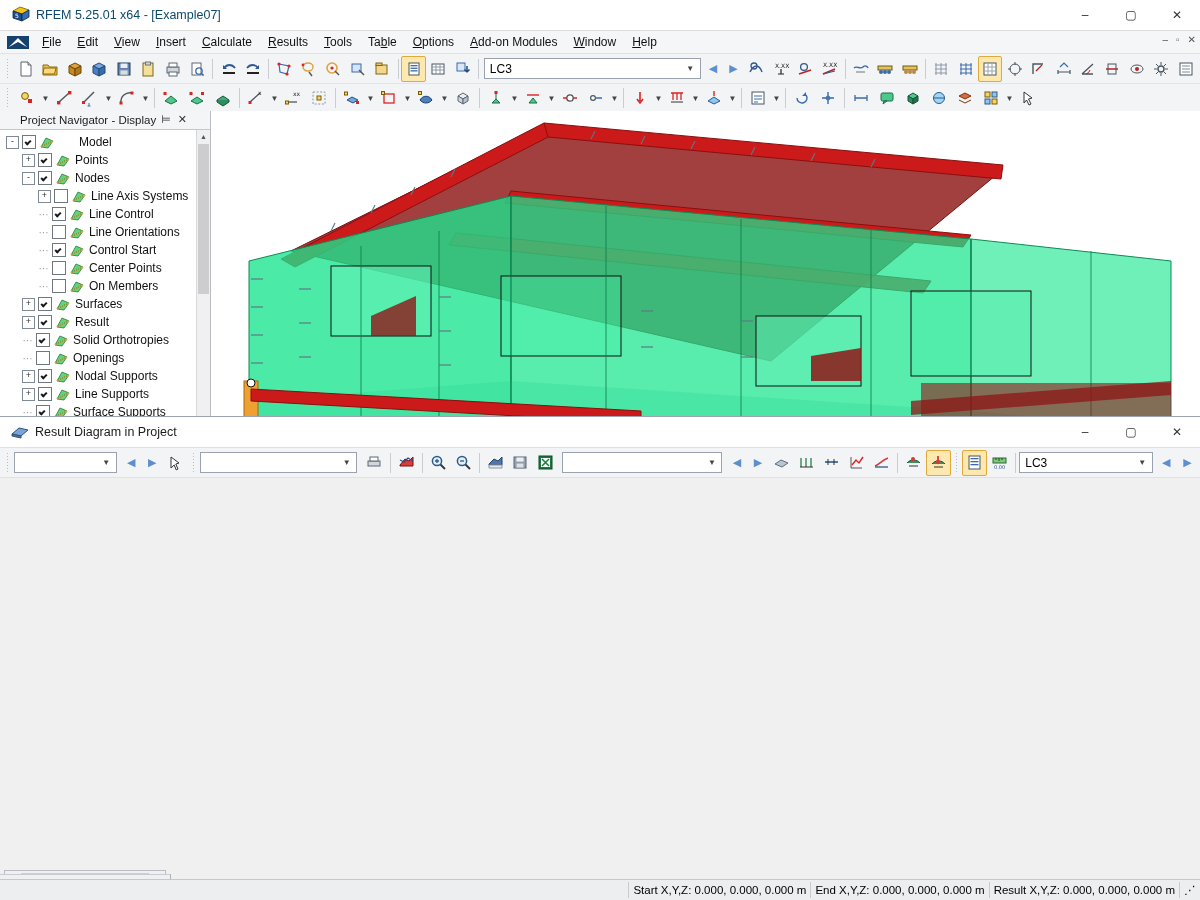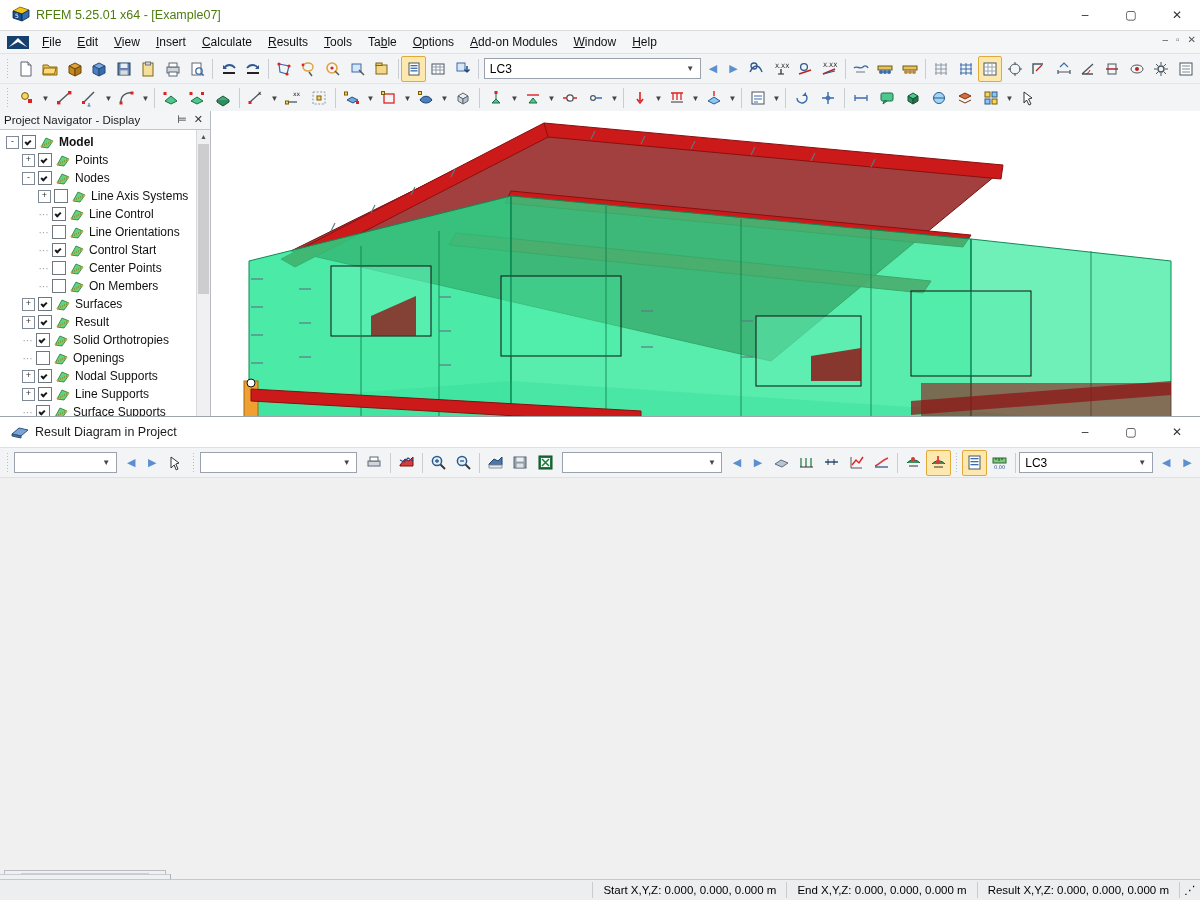--- a/index.html
+++ b/index.html
@@ -8,21 +8,21 @@
     font-family:"Liberation Sans", sans-serif;
     font-size:12px;color:#000;background:#d6e2f0;
     -webkit-font-smoothing:antialiased;
   }
   .app{position:relative;width:1200px;height:900px;}
 
   
   .mainwin{position:absolute;left:0;top:0;width:1200px;height:900px;background:#f0f0f0;}
   .titlebar{height:30px;background:#ffffff;border-bottom:1px solid #dcdcdc;display:flex;align-items:center;}
   .titlebar .tb-icon{width:26px;height:20px;margin-left:8px;display:flex;align-items:center;justify-content:center;}
-  .titlebar .tb-text{font-size:12.5px;color:#4d7c0f;margin-left:2px;}
+  .titlebar .tb-text{font-size:12.5px;color:#0c4a6e;margin-left:2px;}
   .wbtns{margin-left:auto;display:flex;height:30px;}
   .wbtn{width:46px;height:30px;display:flex;align-items:center;justify-content:center;font-size:12px;color:#333;}
 
   .menubar{height:22px;background:#f5f6f8;display:flex;align-items:center;border-bottom:1px solid #e2e2e2;position:relative;}
   .menu-logo{width:24px;height:18px;margin:0 4px 0 6px;display:flex;align-items:center;justify-content:center;}
   .menu-item{padding:2px 8px;font-size:12px;color:#111;cursor:default;}
   .menu-item u{text-decoration:underline;}
   .menu-right{position:absolute;right:4px;top:3px;display:flex;gap:8px;font-size:10px;color:#555;}
 
   .toolrow{height:29px;background:#f3f4f6;border-bottom:1px solid #e3e4e6;display:flex;align-items:center;padding:0 2px;gap:0px;}
@@ -32,33 +32,33 @@
   .tbtn{width:24px;height:24px;display:flex;align-items:center;justify-content:center;border:1px solid transparent;border-radius:2px;}
   .tbtn.on{background:#fde9b0;border-color:#e0a93a;}
   .tsep{width:1px;height:20px;background:#c9ccd1;margin:0 3px;}
   .caret{width:11px;height:24px;display:flex;align-items:center;justify-content:center;color:#444;font-size:8px;}
   .combo{height:19px;border:1px solid #9aa3ad;background:#fff;display:flex;align-items:center;padding:0 2px 0 5px;font-size:12px;}
   .combo .cb-arrow{margin-left:auto;width:15px;height:17px;display:flex;align-items:center;justify-content:center;color:#444;font-size:8px;border-left:1px solid transparent;}
   .navbtn{width:22px;height:22px;display:flex;align-items:center;justify-content:center;color:#5b8fd0;font-size:11px;}
 
   
   .pn{position:absolute;left:0;top:111px;width:210px;bottom:0;background:#f4f5f7;border-right:1px solid #b8bcc2;}
-  .pn-head{height:17px;display:flex;align-items:center;padding:0 4px;font-size:11.5px;color:#1a1a1a;background:#f4f5f7;}
+  .pn-head{height:17px;display:flex;align-items:center;padding:0 20px;font-size:11.5px;color:#1a1a1a;background:#f4f5f7;}
   .pn-head .sp{margin-left:auto;display:flex;gap:7px;color:#333;font-size:11px;padding-right:3px;}
   .pn-body{position:absolute;top:18px;left:0;right:0;bottom:0;background:#fff;border-top:1px solid #c3c7cc;overflow:hidden;}
   .tree{padding:3px 0 0 0;}
   .tnode{display:flex;align-items:center;height:18px;padding-left:6px;white-space:nowrap;font-size:12px;}
   .tnode .ind{display:inline-block;}
   .exp{width:11px;height:11px;border:1px solid #808a96;background:#fff;font-size:9px;line-height:9px;text-align:center;color:#333;margin-right:3px;flex:none;}
   .dots{width:11px;margin-right:3px;flex:none;color:#9aa0a7;text-align:center;font-size:10px;}
   .cbx{width:12px;height:12px;border:1px solid #6f7781;background:#fff;margin-right:4px;flex:none;position:relative;}
   .cbx.ck::after{content:"";position:absolute;left:2px;top:4px;width:4px;height:2px;border-left:2px solid #1a1a1a;border-bottom:2px solid #1a1a1a;transform:rotate(-45deg);}
   .ico-rule{width:15px;height:13px;margin-right:4px;flex:none;}
   .tlabel{font-size:12px;color:#111;overflow:hidden;}
-  .tlabel.b{font-weight:bold;}
+  .tlabel.b{font-weight:normal;margin-left:20px;}
   .pn-scroll{position:absolute;right:0;top:0;width:13px;bottom:0;background:#f0f0f0;border-left:1px solid #d5d8dc;}
   .pn-scroll .thumb{position:absolute;top:14px;left:1px;width:11px;height:150px;background:#cdcdcd;}
   .pn-scroll .arr{height:13px;display:flex;align-items:center;justify-content:center;font-size:7px;color:#555;}
 
   
   .view3d{position:absolute;left:211px;top:111px;right:0;bottom:0;background:#ffffff;overflow:hidden;}
 
   
   .child{position:absolute;left:0;top:416px;width:1200px;height:484px;background:#f0f0f0;border-top:1px solid #9ba3ac;}
   .child-title{height:30px;background:#fff;border-bottom:1px solid #e0e0e0;display:flex;align-items:center;}
@@ -85,21 +85,21 @@
   .xbox{position:absolute;right:0;top:478px;width:205px;height:26px;display:flex;align-items:center;font-size:12px;}
   .spin{width:58px;height:18px;border:1px solid #8b949d;background:#fff;text-align:right;padding-right:2px;font-size:12px;line-height:18px;}
   .spin-btns{width:12px;height:18px;border:1px solid #8b949d;border-left:none;background:linear-gradient(#fdfdfd,#e4e6e9);display:flex;flex-direction:column;}
   .spin-btns span{flex:1;display:flex;align-items:center;justify-content:center;font-size:5px;color:#333;}
 
   
   .diagpane{position:absolute;left:170px;top:512px;right:215px;bottom:28px;background:#fff;border-left:1px solid #a9afb6;}
 
   
   .status{position:absolute;left:0;bottom:0;width:1200px;height:20px;background:#eceef0;border-top:1px solid #c5c8cc;display:flex;align-items:center;font-size:11.5px;}
-  .status .cell{border-left:1px solid #c8cbcf;padding:0 10px;height:16px;display:flex;align-items:center;}
+  .status .cell{border-left:1px solid #c8cbcf;padding:0 4px;height:16px;display:flex;align-items:center;}
 </style>
 </head>
 <body>
 
 <div class="app">
 
   <div class="mainwin">
 
     <div class="titlebar">
       <span class="tb-icon">

